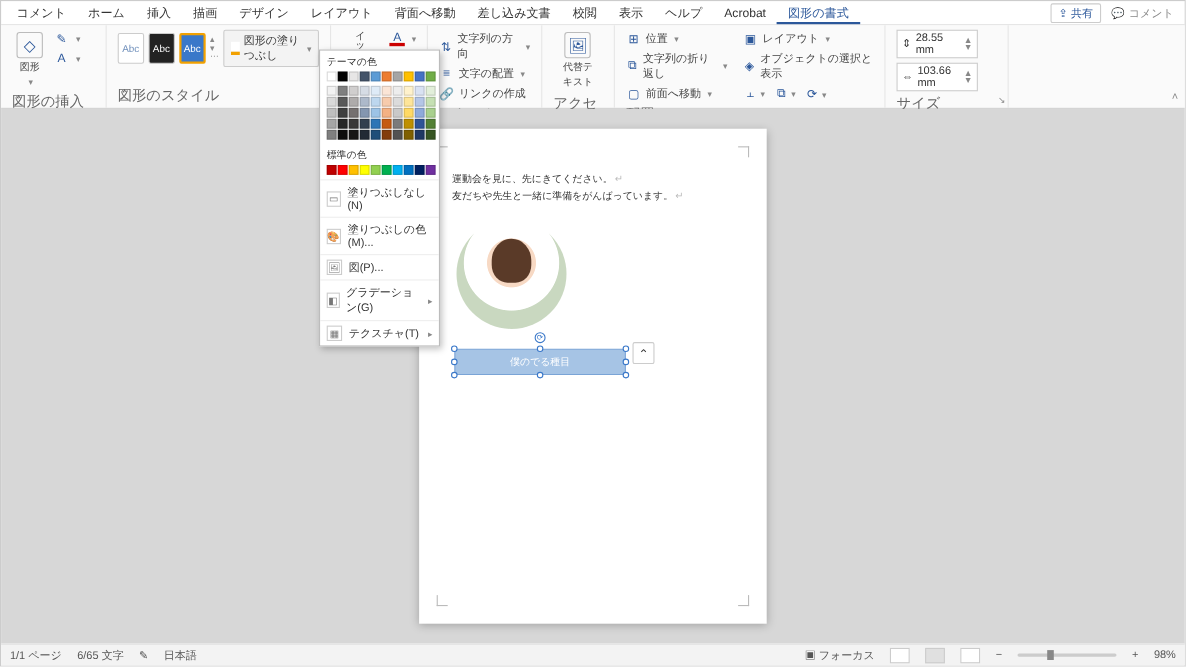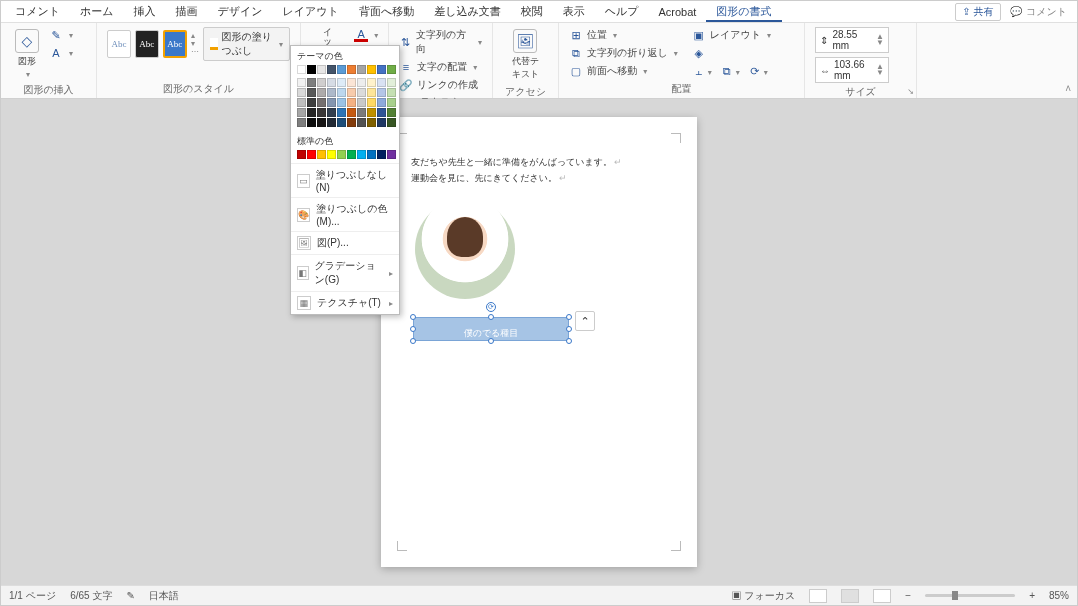--- a/index.html
+++ b/index.html
@@ -10,29 +10,29 @@
   .menubar { display:flex; align-items:center; height:22px; padding:0 4px; border-bottom:1px solid #e0e0e0; }
   .menubar .mitem { padding:3px 10px; font-size:11px; cursor:pointer; }
   .menubar .mitem.active { color:#2b579a; border-bottom:2px solid #2b579a; padding-bottom:1px; }
   .menubar .spacer { flex:1; }
   .share-btn { border:1px solid #ccc; padding:1px 6px; font-size:10px; color:#2b579a; border-radius:2px; margin-right:4px; display:flex; align-items:center; gap:3px;}
   .comment-btn { padding:1px 6px; font-size:10px; color:#888; display:flex; align-items:center; gap:3px;}
 
   
   .ribbon { height:76px; background:#fafafa; border-bottom:1px solid #d0d0d0; display:flex; position:relative; }
   .rgroup { border-right:1px solid #e6e6e6; padding:4px 10px 2px 10px; display:flex; flex-direction:column; justify-content:space-between; }
-  .rgroup-label { font-size:10px; color:#666; text-align:center; margin-top:2px; }
+  .rgroup-label { font-size:13px; color:#666; margin-top:2px; }
   .rgroup-body { display:flex; align-items:flex-start; gap:6px; flex:1; }
   .collapse-caret { position:absolute; right:6px; bottom:4px; font-size:10px; color:#888; }
   .tiny-launcher { font-size:8px; color:#888; position:absolute; right:2px; bottom:2px; }
 
   .big-btn { display:flex; flex-direction:column; align-items:center; gap:2px; padding:2px 4px; font-size:9px; color:#444; }
   .big-btn .ico { width:24px; height:24px; border:1px solid #bbb; border-radius:3px; display:flex; align-items:center; justify-content:center; font-size:14px; color:#2b579a; }
 
-  .style-swatch { width:34px; height:28px; border:1px solid #ccc; display:flex; align-items:center; justify-content:center; font-size:9px; border-radius:2px;font-family:Liberation Serif, serif; }
+  .style-swatch { width:34px; height:28px; border:1px solid #ccc; display:flex; align-items:center; justify-content:center; font-size:9px; border-radius:2px; }
   .style-swatch.sel { border:2px solid #f2a100; }
 
   .fill-dd { display:flex; align-items:center; gap:4px; border:1px solid #ccc; background:#f3f3f3; padding:2px 6px; font-size:10px; border-radius:2px; }
   .fill-dd .bucket { width:12px; height:12px; background:linear-gradient(#fff,#fff); border-bottom:3px solid #f2a100; position:relative; }
 
   .mini-row { display:flex; align-items:center; gap:4px; font-size:10px; color:#444; padding:1px 0;}
   .mini-row .ic { width:14px; height:14px; display:inline-flex; align-items:center; justify-content:center; color:#2b579a; font-size:11px;}
   .caret { font-size:8px; color:#888; margin-left:2px;}
 
   .size-field { display:flex; align-items:center; gap:4px; border:1px solid #ccc; background:#fff; padding:1px 4px; font-size:10px; width:74px; }
@@ -46,21 +46,21 @@
   .crop.tr { top:16px; right:16px; border-top:1px solid #bbb; border-right:1px solid #bbb;}
   .crop.bl { bottom:16px; left:16px; border-bottom:1px solid #bbb; border-left:1px solid #bbb;}
   .crop.br { bottom:16px; right:16px; border-bottom:1px solid #bbb; border-right:1px solid #bbb;}
   .doc-title { text-align:center; color:#3a78c9; font-size:13px; margin:18px 0 4px; letter-spacing:1px; }
   .doc-sub { text-align:center; color:#3a78c9; font-size:12px; margin-bottom:16px; }
   .doc-para { font-size:9px; color:#333; margin:3px 0; }
   .doc-para .ret { color:#bbb; margin-left:2px;}
   .photo { width:100px; height:100px; border-radius:50%; background:radial-gradient(circle at 50% 40%, #f7d9c4 0 28%, #fff 29% 55%, #c9d8c0 56% 100%); margin:14px 0 14px 4px; position:relative; overflow:hidden;}
   .photo::after{content:""; position:absolute; left:32px; top:18px; width:36px; height:40px; background:#5a3a28; border-radius:50% 50% 40% 40%;}
   .photo::before{content:""; position:absolute; left:38px; top:34px; width:24px; height:24px; background:#f7d9c4; border-radius:50%;}
-  .sel-shape { position:relative; width:156px; height:24px; background:#a6c4e5; border:1px solid #7aa4d6; border-radius:3px; margin:4px 0 0 2px; display:flex; align-items:flex-end; justify-content:center; color:#fff; font-size:9px; }
+  .sel-shape { position:relative; width:156px; height:24px; background:#a6c4e5; border:1px solid #7aa4d6; border-radius:3px; margin:4px 0 0 2px; display:flex; align-items:center; justify-content:center; color:#fff; font-size:9px; }
   .handle { position:absolute; width:6px; height:6px; background:#fff; border:1px solid #3a78c9; border-radius:50%; }
   .handle.tl{top:-4px;left:-4px}.handle.tr{top:-4px;right:-4px}.handle.bl{bottom:-4px;left:-4px}.handle.br{bottom:-4px;right:-4px}
   .handle.tm{top:-4px;left:calc(50% - 3px)}.handle.bm{bottom:-4px;left:calc(50% - 3px)}
   .handle.ml{left:-4px;top:calc(50% - 3px)}.handle.mr{right:-4px;top:calc(50% - 3px)}
   .rot { position:absolute; top:-16px; left:calc(50% - 5px); width:10px; height:10px; border:1px solid #3a78c9; border-radius:50%; background:#fff; display:flex; align-items:center; justify-content:center; font-size:7px; color:#3a78c9;}
   .layout-opts { position:absolute; right:-26px; top:-2px; width:20px; height:20px; border:1px solid #ccc; background:#fff; display:flex; align-items:center; justify-content:center; font-size:11px; border-radius:2px;}
 
   
   .popup { position:absolute; left:289px; top:44px; width:110px; background:#fff; border:1px solid #bcbcbc; box-shadow:2px 2px 6px rgba(0,0,0,.25); z-index:50; font-size:10px; }
   .popup .sec-label { padding:4px 6px 2px; font-size:9px; color:#333;}
@@ -229,20 +229,21 @@
             </div>
       </div>
       <div style="display:flex;flex-direction:column;gap:2px">
         <div class="mini-row">
               <span class="ic">▣</span>
               <span>レイアウト</span>
               <span class="caret">▾</span>
             </div>
         <div class="mini-row">
               <span class="ic">◈</span>
+              <span>オブジェクトの選択と表示</span>
             </div>
         <div class="mini-row" style="gap:8px">
           <span><span class="ic">⫠</span><span class="caret">▾</span></span>
           <span><span class="ic">⧉</span><span class="caret">▾</span></span>
           <span><span class="ic">⟳</span><span class="caret">▾</span></span>
         </div>
       </div>
     </div>
     <div class="rgroup-label">配置</div>
   </div>
@@ -369,22 +370,22 @@
         <span class="sub">▸</span>
       </div>
 </div>
 
 <div class="canvas">
   <div class="page">
     <div class="crop tl"></div>
     <div class="crop tr"></div>
     <div class="crop bl"></div>
     <div class="crop br"></div>
+    <div class="doc-para"><span>運動会を見に、先にきてください。</span><span class="ret">↵</span></div>
     <div class="doc-para"><span>友だちや先生と一緒に準備をがんばっています。</span><span class="ret">↵</span></div>
-    <div class="doc-para"><span>運動会を見に、先にきてください。</span><span class="ret">↵</span></div>
     <div class="photo"></div>
     <div style="position:relative;display:inline-block">
       <div class="sel-shape">
         <span>僕のでる種目</span>
         <span class="handle tl"></span>
         <span class="handle tm"></span>
         <span class="handle tr"></span>
         <span class="handle ml"></span>
         <span class="handle mr"></span>
         <span class="handle bl"></span>
@@ -405,16 +406,16 @@
   <div class="spacer"></div>
   <span>▣ <span>フォーカス</span></span>
   <div class="view-btn"></div>
   <div class="view-btn active"></div>
   <div class="view-btn"></div>
   <span>−</span>
   <div class="zoom-track">
         <div class="zoom-thumb"></div>
       </div>
   <span>+</span>
-  <span>85%</span>
+  <span>98%</span>
 </div>
 
 </div>
 
 </body></html>

